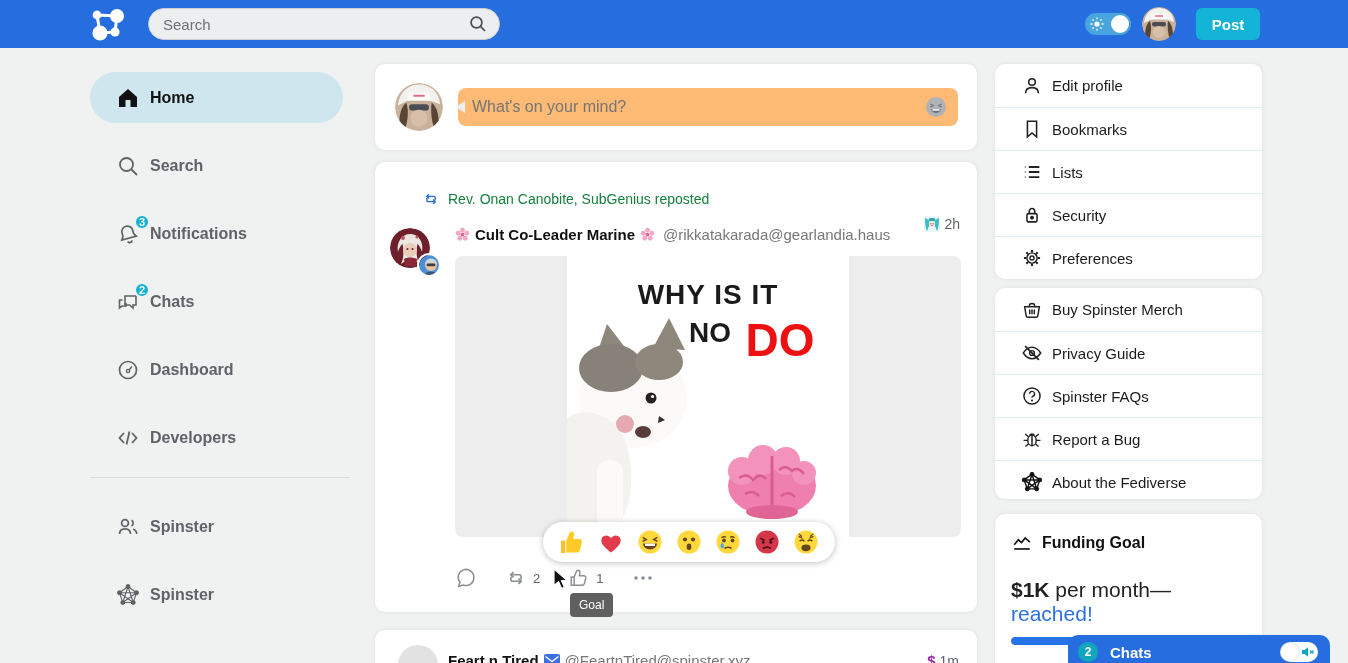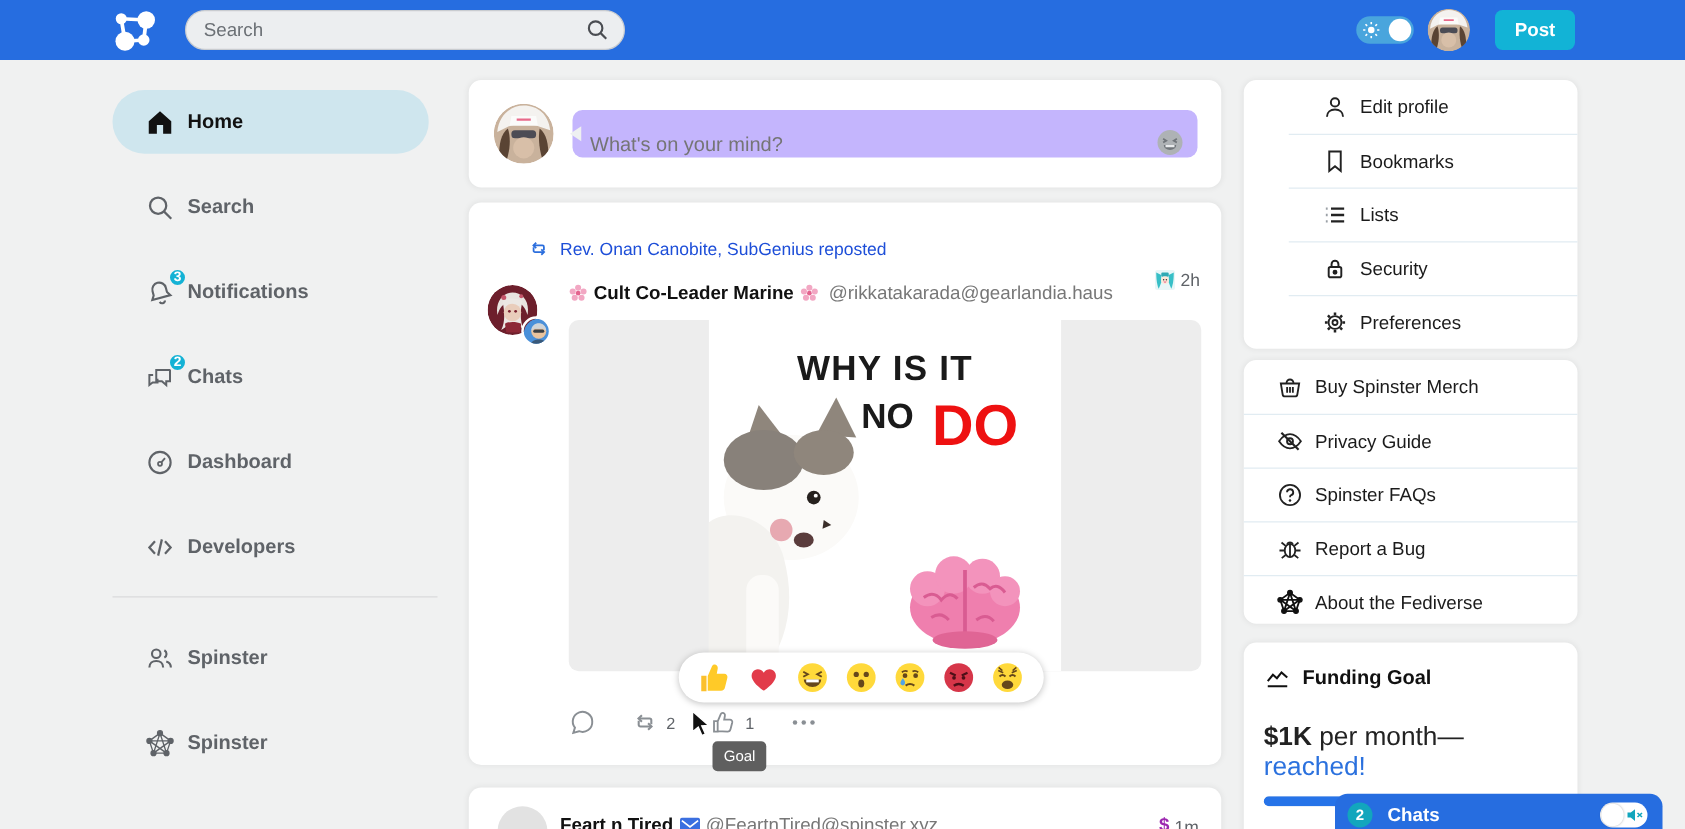--- a/index.html
+++ b/index.html
@@ -34,32 +34,32 @@
     color:#fff; font-size:11px; font-weight:bold; display:flex; align-items:center; justify-content:center; padding:0 2px;
     border:2px solid #f0f1f1; }
   .nav-divider { position:absolute; left:0; top:429px; width:260px; height:1px; background:#d9dadb; }
 
   
   .card { position:absolute; background:#fff; border-radius:10px; box-shadow:0 0 5px rgba(0,0,0,.07); }
 
   
   .compose { left:375px; top:64px; width:602px; height:86px; }
   .c-avatar { position:absolute; left:20px; top:19px; width:48px; height:48px; border-radius:50%; overflow:hidden; }
-  .c-input { position:absolute; left:83px; top:24px; right:19px; height:38px; background:#c4b5fd; border-radius:8px;
-    display:flex; align-items:flex-end; }
+  .c-input { position:absolute; left:83px; top:24px; right:19px; height:38px; background:#fdba74; border-radius:8px;
+    display:flex; align-items:center; }
   .c-input::before { content:""; position:absolute; left:-8px; top:13px; border:6px solid transparent; border-right:9px solid #eef0f1; }
   .c-input input { border:none; outline:none; background:transparent; flex:1; padding:0 14px; font-size:16px; color:#444;
     font-family:"Liberation Sans",sans-serif; }
   .c-input input::placeholder { color:#757575; }
   .c-emoji { margin-right:10px; display:flex; cursor:pointer; }
 
   
   .post { left:375px; top:162px; width:602px; height:450px; }
   .repost-row { position:absolute; left:47px; top:28px; display:flex; align-items:center; gap:8px; }
-  .repost-row .rtext { font-size:14px; color:#1d4ed8; }
+  .repost-row .rtext { font-size:14px; color:#15803d; }
   .p-avatar { position:absolute; left:15px; top:66px; width:40px; height:40px; border-radius:50%; overflow:hidden; }
   .p-avatar2 { position:absolute; left:42px; top:91px; width:24px; height:24px; border-radius:50%; overflow:hidden; border:2px solid #fff; }
   .byline { position:absolute; left:80px; top:64px; display:flex; align-items:center; gap:5px; white-space:nowrap; }
   .byline .name { font-size:15px; font-weight:bold; color:#111; }
   .byline .handle { font-size:15px; color:#777; margin-left:3px; }
   .meta { position:absolute; right:17px; top:54px; display:flex; align-items:center; gap:4px; }
   .meta .time { font-size:14px; color:#5f6368; }
   .media { position:absolute; left:80px; top:94px; width:506px; height:281px; background:#ededed; border-radius:8px; overflow:hidden; }
   .media svg.meme { position:absolute; left:112px; top:0; }
   .react-bar { position:absolute; left:168px; top:360px; width:292px; height:40px; background:#fff; border-radius:22px;
@@ -75,21 +75,21 @@
   .pk-avatar { position:absolute; left:23px; top:15px; width:40px; height:40px; border-radius:50%; background:#e2e2e2; }
   .pk-line { position:absolute; left:73px; top:22px; display:flex; align-items:center; gap:5px; white-space:nowrap; }
   .pk-line .name { font-size:15px; font-weight:bold; color:#111; }
   .pk-line .handle { font-size:15px; color:#777; }
   .pk-meta { position:absolute; right:18px; top:22px; display:flex; align-items:center; gap:4px; }
   .pk-meta .dollar { color:#9c27b0; font-weight:bold; font-size:15px; }
   .pk-meta .time { font-size:14px; color:#5f6368; }
 
   
   .menu { left:995px; width:267px; }
-  .menu1 { top:64px; height:215px;padding-left:36px; }
+  .menu1 { top:64px; height:215px; }
   .menu2 { top:288px; height:211px; }
   .mrow { height:43px; display:flex; align-items:center; cursor:pointer; border-top:1px solid #e1ecf2; }
   .mrow:first-child { border-top:none; }
   .mrow .micon { margin-left:25px; width:24px; height:24px; display:flex; align-items:center; justify-content:center; }
   .mrow .mlabel { margin-left:8px; font-size:15px; color:#1b1b1b; }
 
   .funding { left:995px; top:514px; width:267px; height:160px; padding:16px; }
   .f-title { display:flex; align-items:center; gap:9px; font-size:16px; font-weight:bold; color:#111; margin-top:2px; }
   .f-money { margin-top:24px; font-size:21px; color:#222; }
   .f-money .amt { font-weight:bold; }

